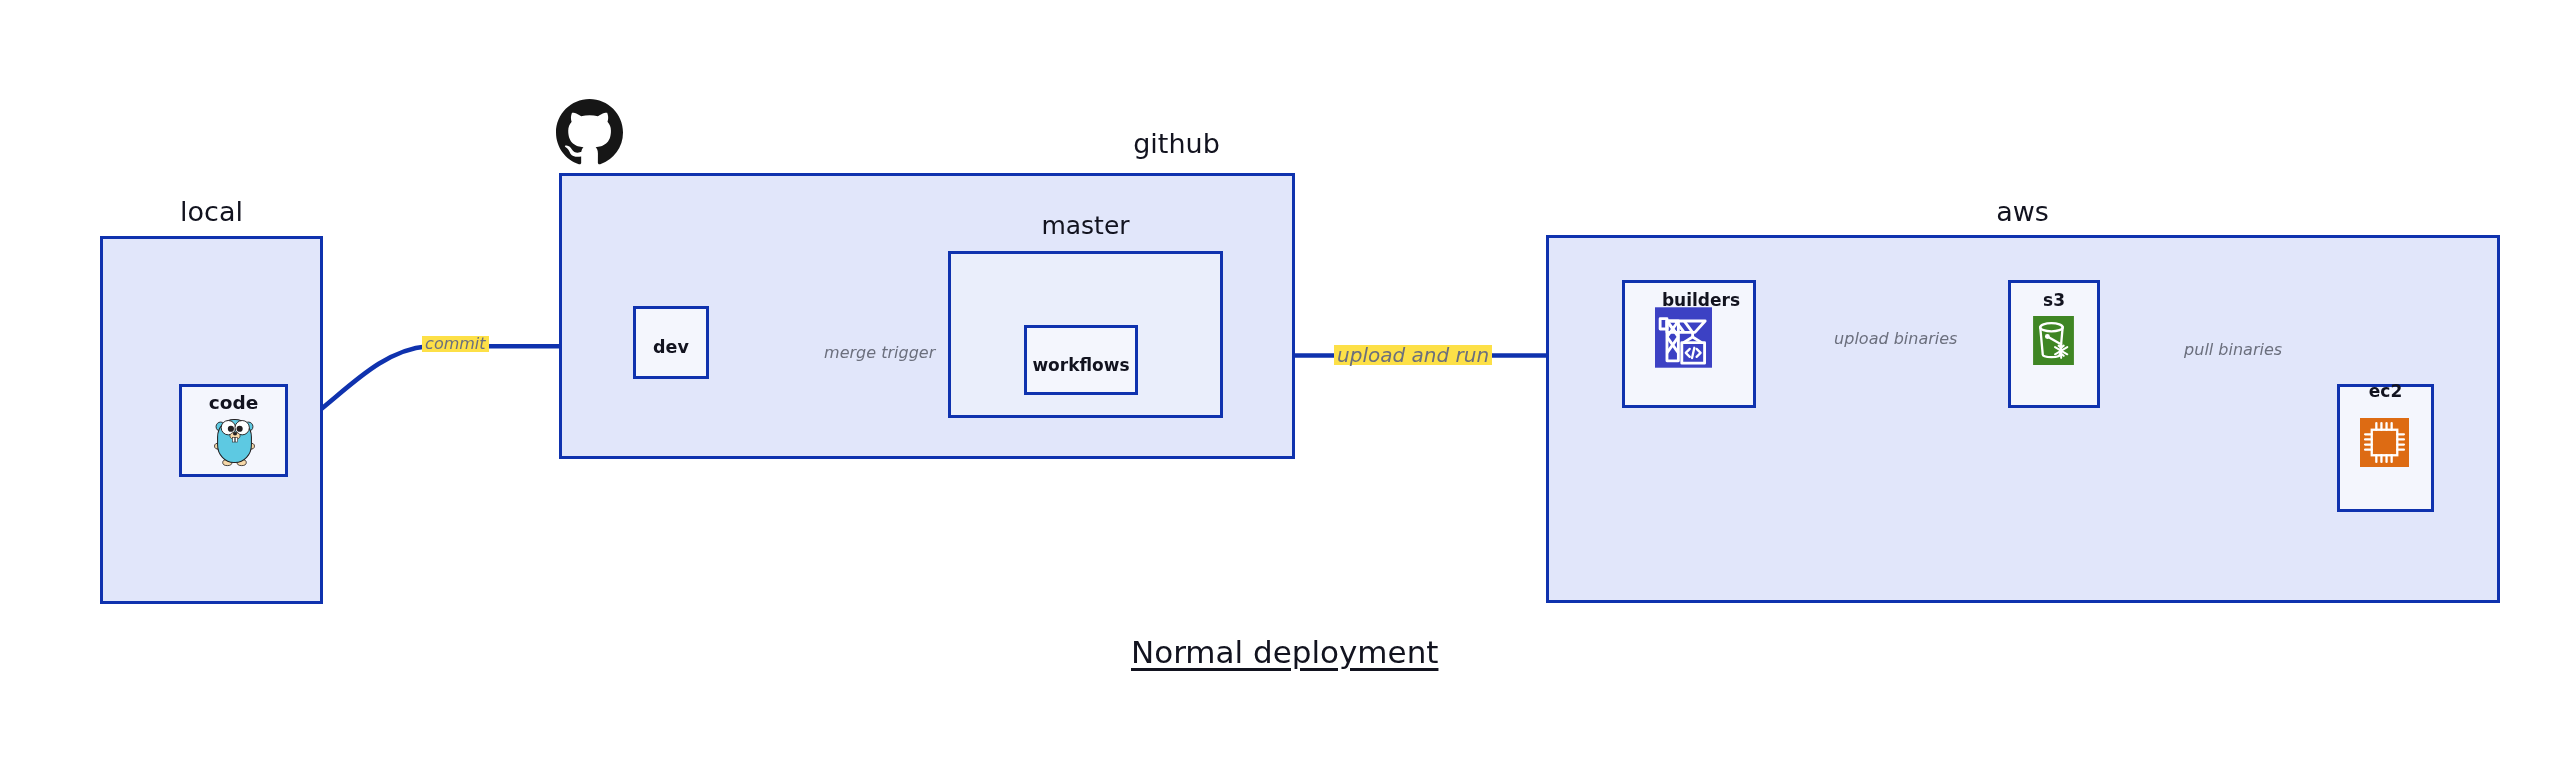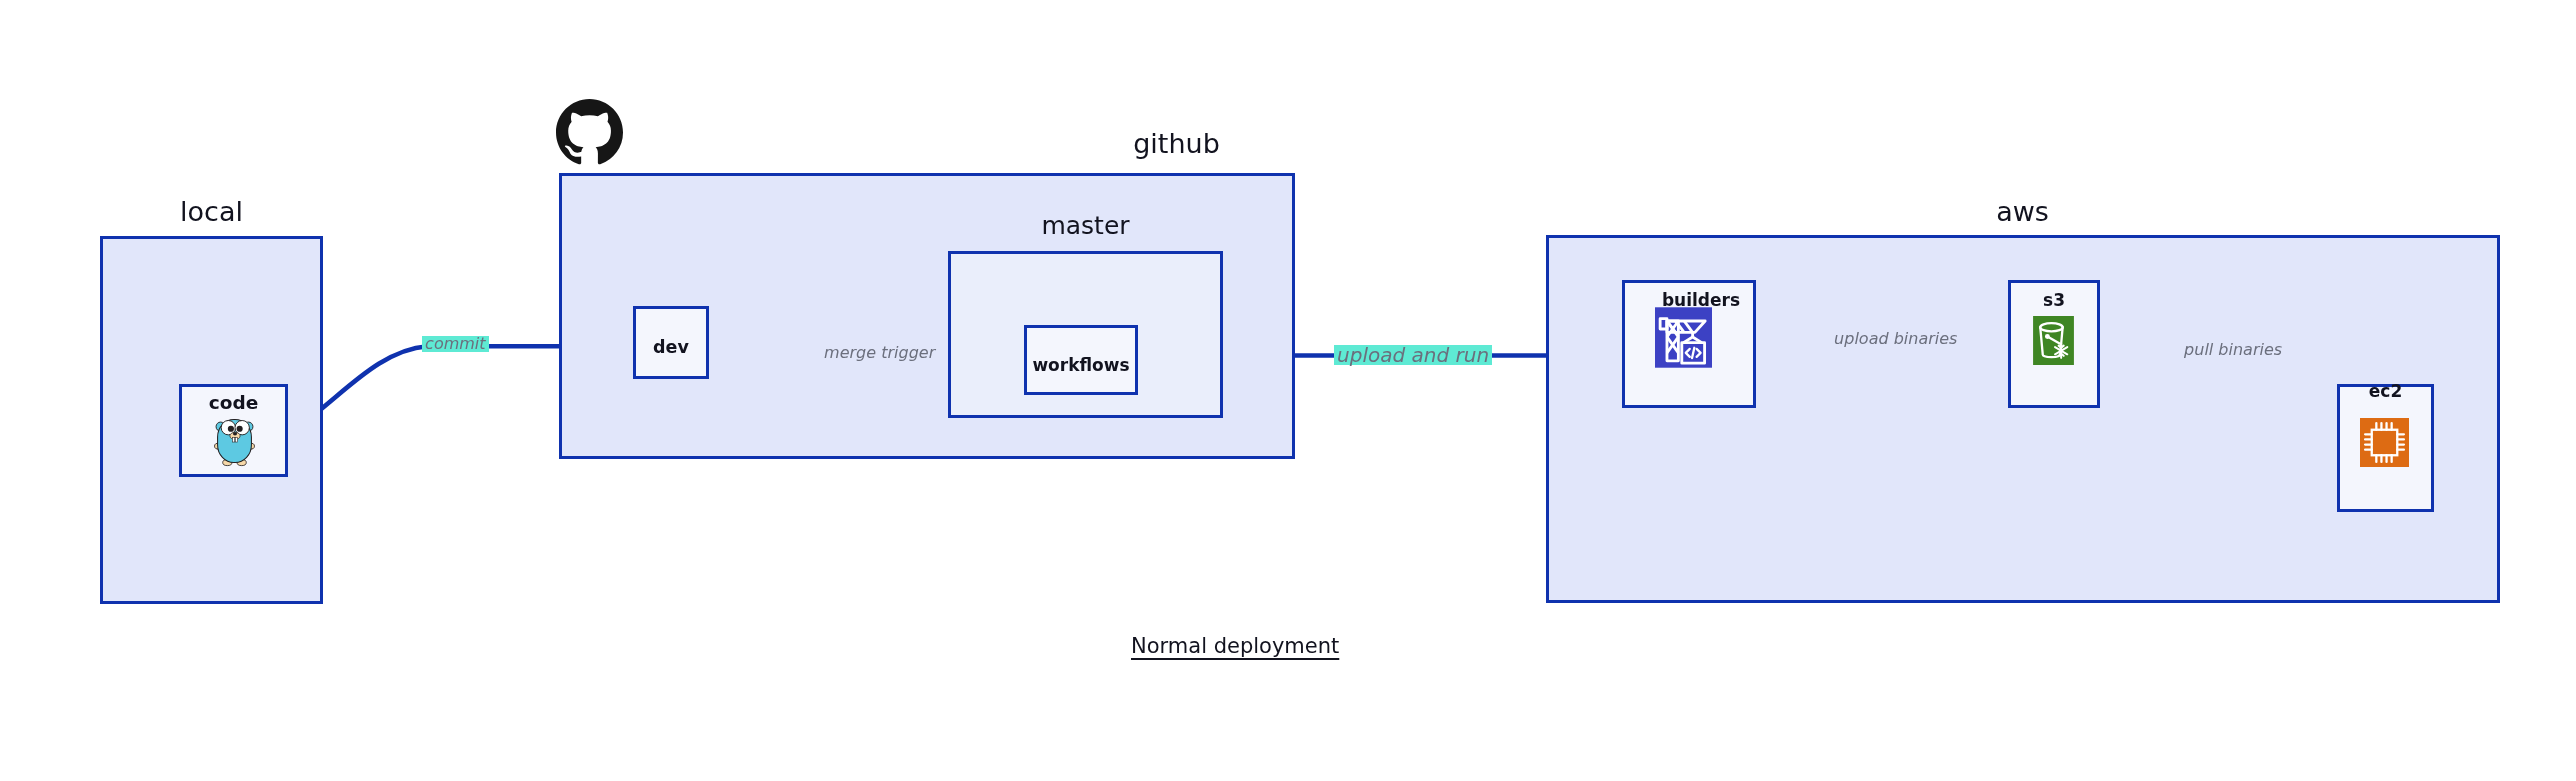--- a/index.html
+++ b/index.html
@@ -44,21 +44,21 @@
     white-space:nowrap;
   }
 
   
   .edge-label{
     position:absolute;
     color:#6b6f7d;
     font-style:italic;
     font-family:"DejaVu Sans", sans-serif;
     white-space:nowrap;
-    background:#5eead4;
+    background:#fde047;
     padding:0 3.1px;
     line-height:1;
   }
   .edge-label.on-group{background:#e1e6fa;}
 
   
   #diagram-title{
     position:absolute;
     color:#12131f;
     font-family:"DejaVu Sans", sans-serif;
@@ -233,16 +233,16 @@
   <div class="edge-label" style="left:422px;top:336px;font-size:16px;">commit</div>
 
   <div class="edge-label on-group" style="left:821px;top:345px;font-size:16px;">merge trigger</div>
 
   <div class="edge-label" style="left:1334px;top:345px;font-size:20px;">upload and run</div>
 
   <div class="edge-label on-group" style="left:1831px;top:331px;font-size:16px;">upload binaries</div>
 
   <div class="edge-label on-group" style="left:2181px;top:342px;font-size:16px;">pull binaries</div>
 
-  <div id="diagram-title" style="left:1131px;top:634px;font-size:21px;">Normal deployment</div>
+  <div id="diagram-title" style="left:1131px;top:634px;font-size:31px;">Normal deployment</div>
 
 </div>
 
 
 </body></html>

